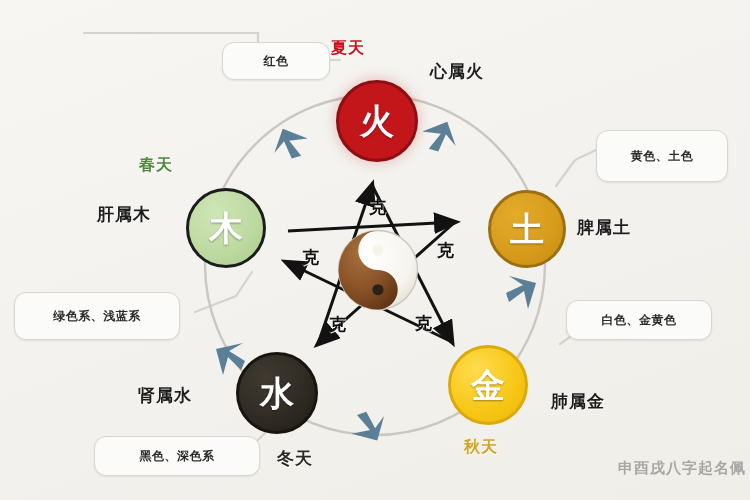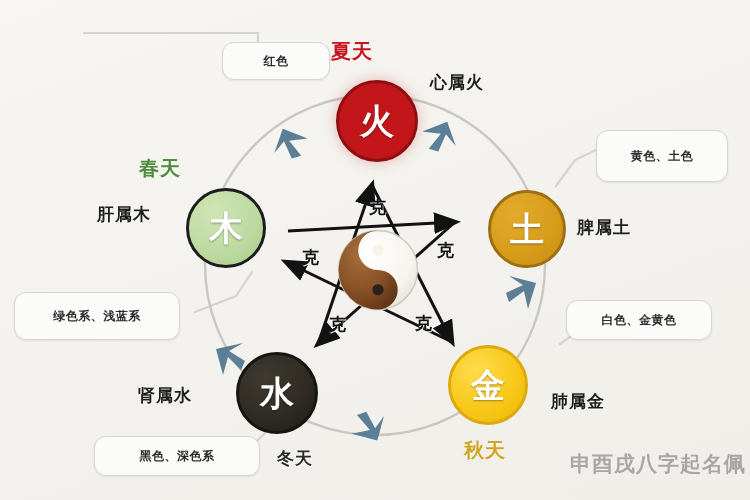--- a/index.html
+++ b/index.html
@@ -66,21 +66,21 @@
     font-size: 17px;
     font-weight: bold;
     color: #1d1d1d;
     white-space: nowrap;
     letter-spacing: 1px;
     text-shadow: 0.6px 0.6px 0 rgba(255,255,255,0.85);
   }
   
   .season-label {
     position: absolute;
-    font-size: 20px;
+    font-size: 16px;
     font-weight: bold;
     white-space: nowrap;
     letter-spacing: 1px;
   }
   
   .elem {
     position: absolute;
     border-radius: 50%;
     display: flex;
     align-items: center;
@@ -101,21 +101,21 @@
     font-weight: bold;
     color: #111;
     letter-spacing: 0;
     text-shadow: 0.6px 0.6px 0 rgba(255,255,255,0.9);
   }
   
   .watermark {
     position: absolute;
     right: 4px;
     bottom: 22px;
-    font-size: 21px;
+    font-size: 15px;
     font-weight: bold;
     color: #8f8f8f;
     letter-spacing: 1px;
     opacity: 0.75;
     white-space: nowrap;
   }
   svg.overlay {
     position: absolute;
     left: 0; top: 0;
     width: 750px; height: 500px;
@@ -228,21 +228,21 @@
       <circle cx="50" cy="73.5" r="6.6" fill="#2b2118"></circle>
     </svg>
   </div>
 
   <div class="ke" style="left:369px; top:196px;">克</div>
   <div class="ke" style="left:437px; top:239px;">克</div>
   <div class="ke" style="left:415px; top:312px;">克</div>
   <div class="ke" style="left:329px; top:313px;">克</div>
   <div class="ke" style="left:302px; top:246px;">克</div>
 
-  <div class="organ-label" style="left:430px; top:60px;margin-top:11px;">心属火</div>
+  <div class="organ-label" style="left:430px; top:60px;">心属火</div>
   <div class="organ-label" style="left:577px; top:216px;">脾属土</div>
   <div class="organ-label" style="left:551px; top:390px;">肺属金</div>
   <div class="organ-label" style="left:138px; top:384px;">肾属水</div>
   <div class="organ-label" style="left:97px;  top:203px;">肝属木</div>
 
   <div class="season-label" style="left:331px; top:38px; color:#c4161c; text-shadow:0.6px 0.6px 0 rgba(255,255,255,0.8);">夏天</div>
   <div class="season-label" style="left:139px; top:155px; color:#4f8a3d; text-shadow:0.6px 0.6px 0 rgba(255,255,255,0.8);">春天</div>
   <div class="season-label" style="left:464px; top:437px; color:#cfa522; text-shadow:0.6px 0.6px 0 rgba(255,255,255,0.8);">秋天</div>
   <div class="season-label" style="left:277px; top:447px; color:#2a2a2a; font-size:17px; text-shadow:0.6px 0.6px 0 rgba(255,255,255,0.85);">冬天</div>
 

